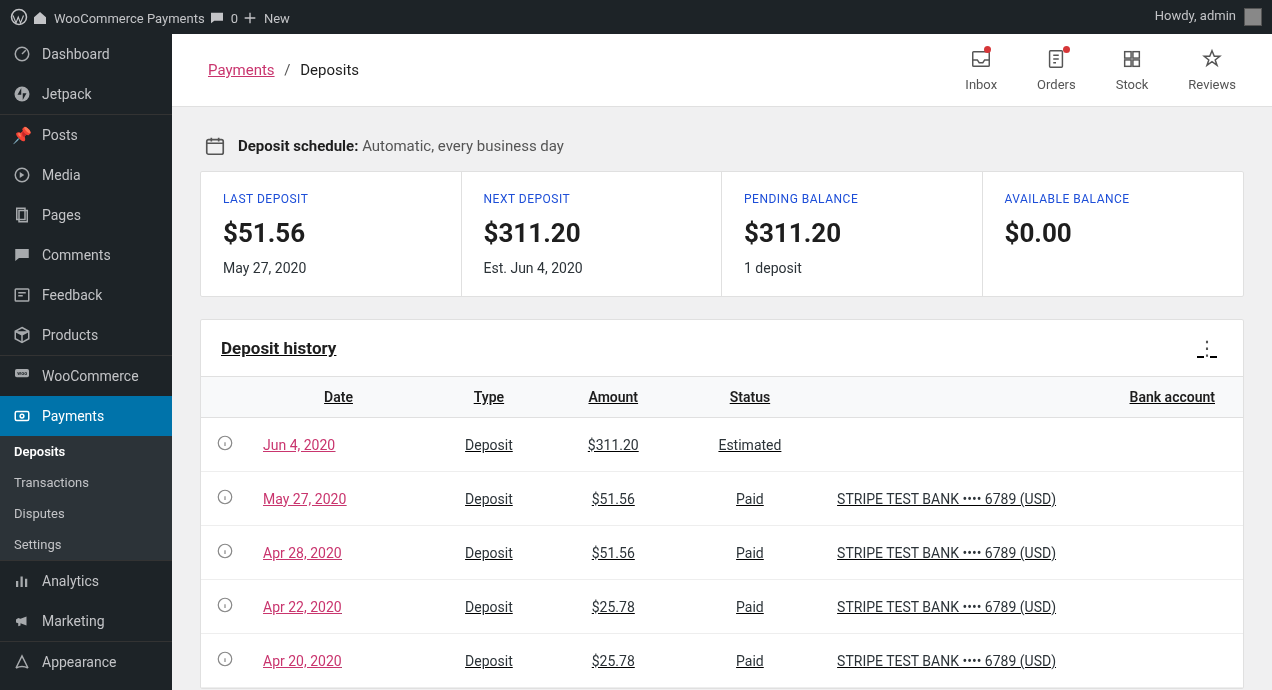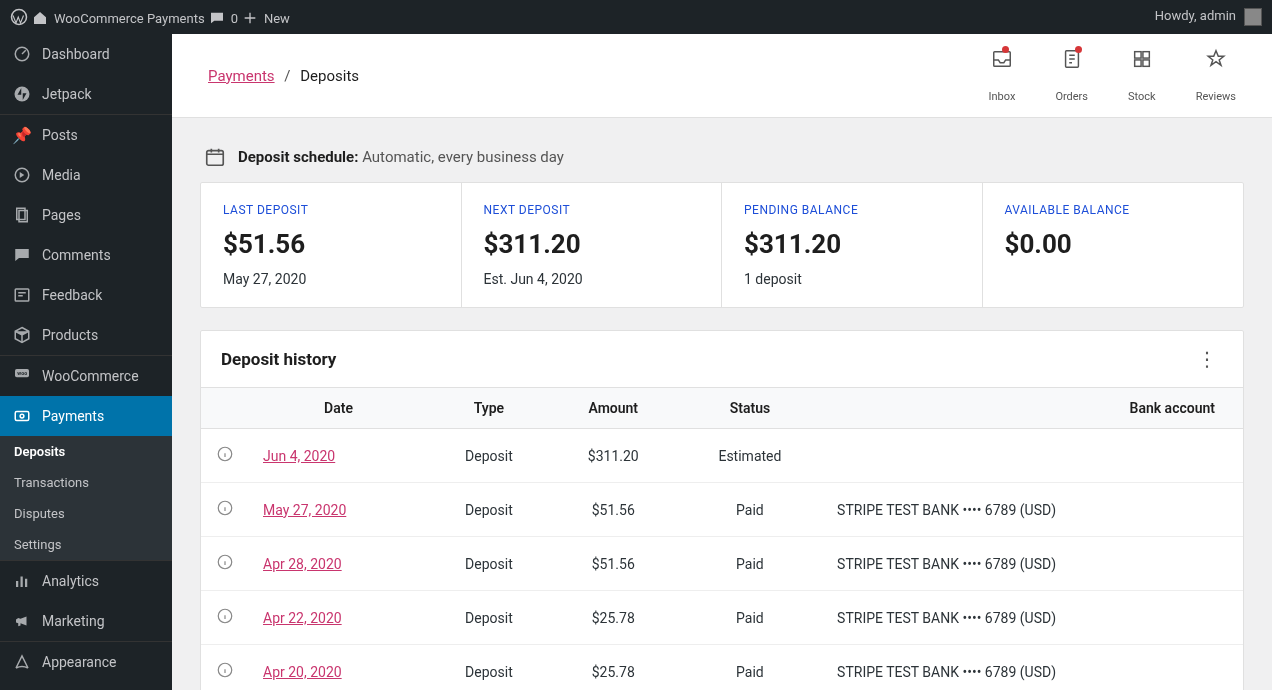--- a/index.html
+++ b/index.html
@@ -27,38 +27,38 @@
 
 .main { position: absolute; left: 172px; top: 34px; right: 0; bottom: 0; overflow: auto; }
 
 
 .page-header { background: #fff; border-bottom: 1px solid #e0e0e0; display: flex; justify-content: space-between; align-items: center; padding: 14px 36px; }
 .breadcrumb { font-size: 15px; }
 .breadcrumb a { color: #c9356e; text-decoration: underline; }
 .breadcrumb .sep { color: #555; margin: 0 6px; }
 .breadcrumb .current { color: #1e1e1e; }
 .header-actions { display: flex; gap: 40px; }
-.act { display: flex; flex-direction: column; align-items: center; gap: 17px; font-size: 11px; color: #555; cursor: pointer; position:relative; }
+.act { display: flex; flex-direction: column; align-items: center; gap: 4px; font-size: 13px; color: #555; cursor: pointer; position:relative; }
 .act svg { width: 22px; height: 22px; fill: none; stroke: #555; stroke-width: 1.6; }
 .dot { position: absolute; top: -2px; right: 6px; width: 7px; height: 7px; border-radius: 50%; background: #d63638; }
 
 
 .content { padding: 28px; }
 .schedule { display: flex; align-items: center; gap: 12px; font-size: 15px; color: #555; margin-bottom: 14px; padding-left:4px;}
 .schedule svg { width: 22px; height: 22px; fill: none; stroke: #555; stroke-width: 1.8; }
 .schedule strong { color: #1e1e1e; font-weight:700; }
 
 .cards { display: grid; grid-template-columns: repeat(4, 1fr); border: 1px solid #e0e0e0; background: #fff; border-radius: 2px; overflow:hidden; }
 .card { padding: 20px 22px; border-right: 1px solid #e0e0e0; }
 .card:last-child { border-right: none; }
 .card-label { font-size: 12px; color: #1d4ed8; letter-spacing: 0.5px; margin-bottom: 12px; }
 .card-value { font-size: 26px; font-weight: 700; color: #1e1e1e; margin-bottom: 12px; }
 .card-sub { font-size: 14px; color: #2c3338; }
 
-.panel { margin-top: 22px; background: #fff; border: 1px solid #e0e0e0; border-radius: 2px; }
+.panel { margin-top: 22px; background: #fff; border: 1px solid #e0e0e0; border-radius: 2px; text-decoration: underline; }
 .panel-head { display: flex; justify-content: space-between; align-items: center; padding: 16px 20px; }
 .panel-title { font-size: 17px; font-weight: 700; color: #1e1e1e; }
 .kebab { cursor: pointer; font-size: 20px; padding: 0 6px; color:#555; }
 
 table { width: 100%; border-collapse: collapse; }
 thead th { background: #f8f9fa; border-top: 1px solid #e0e0e0; border-bottom: 1px solid #e0e0e0; padding: 12px 14px; font-size: 14px; font-weight: 600; color: #1e1e1e; text-align: center; }
 thead th:last-child { text-align: right; padding-right: 28px; }
 thead th:first-child { width: 48px; }
 tbody td { padding: 16px 14px; border-bottom: 1px solid #eee; font-size: 14px; color: #2c3338; text-align: center; }
 tbody td:last-child { text-align: left; padding-right: 28px; }

